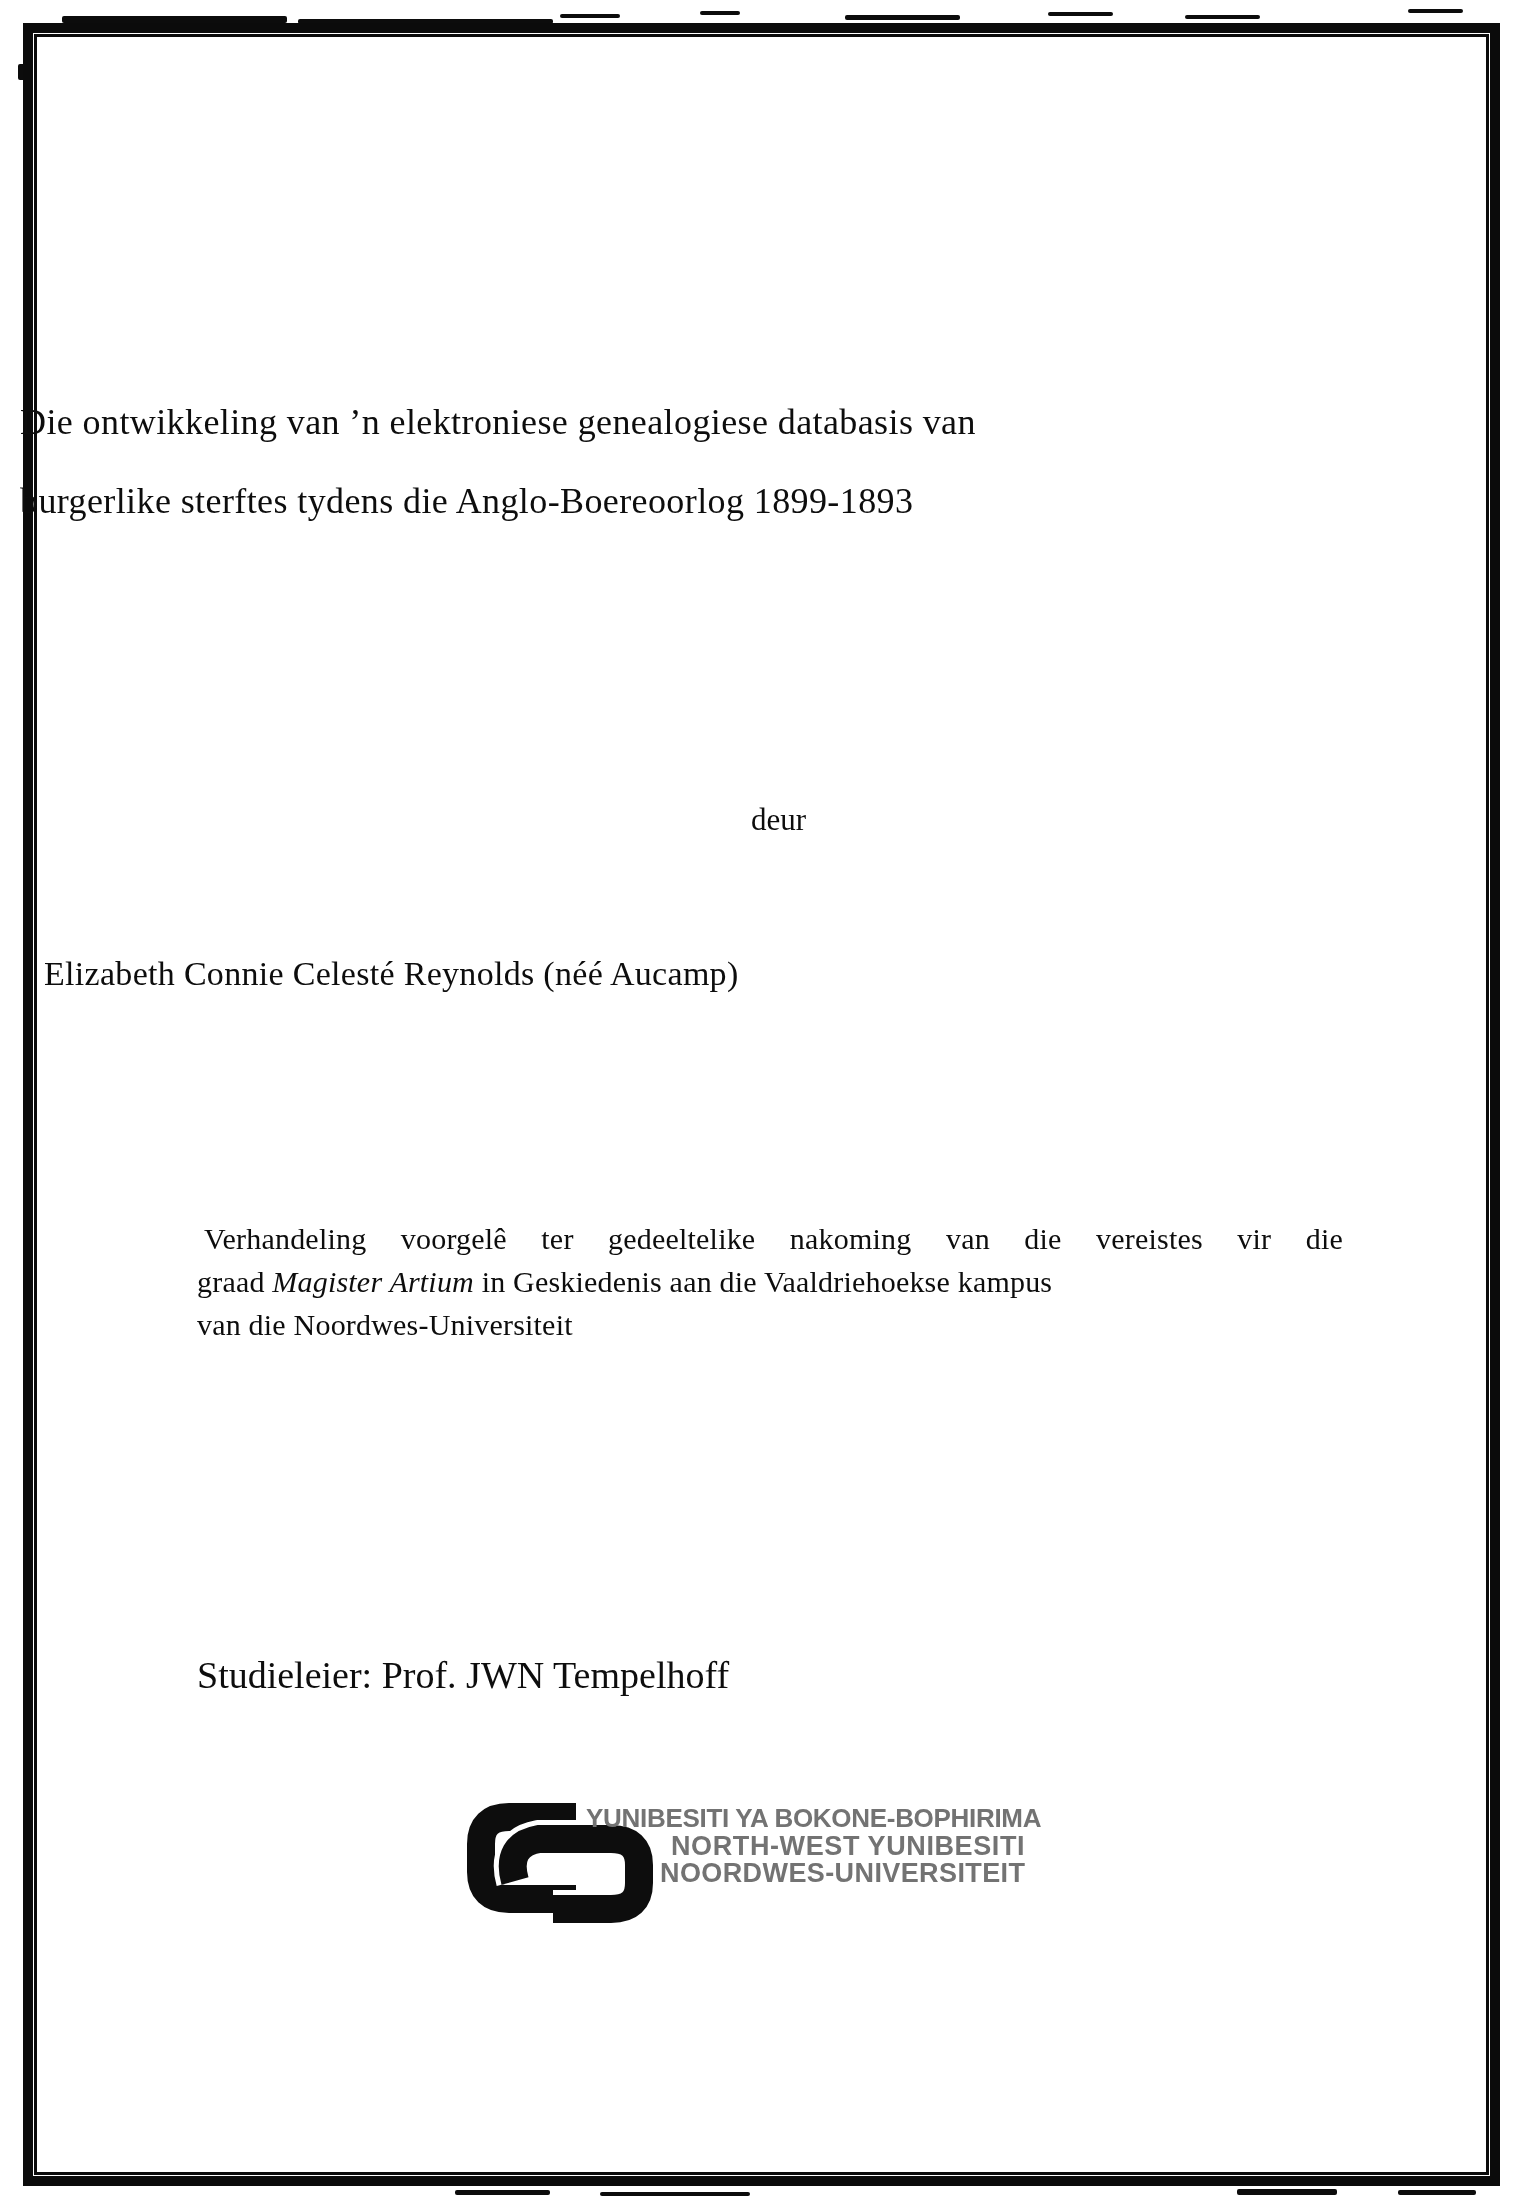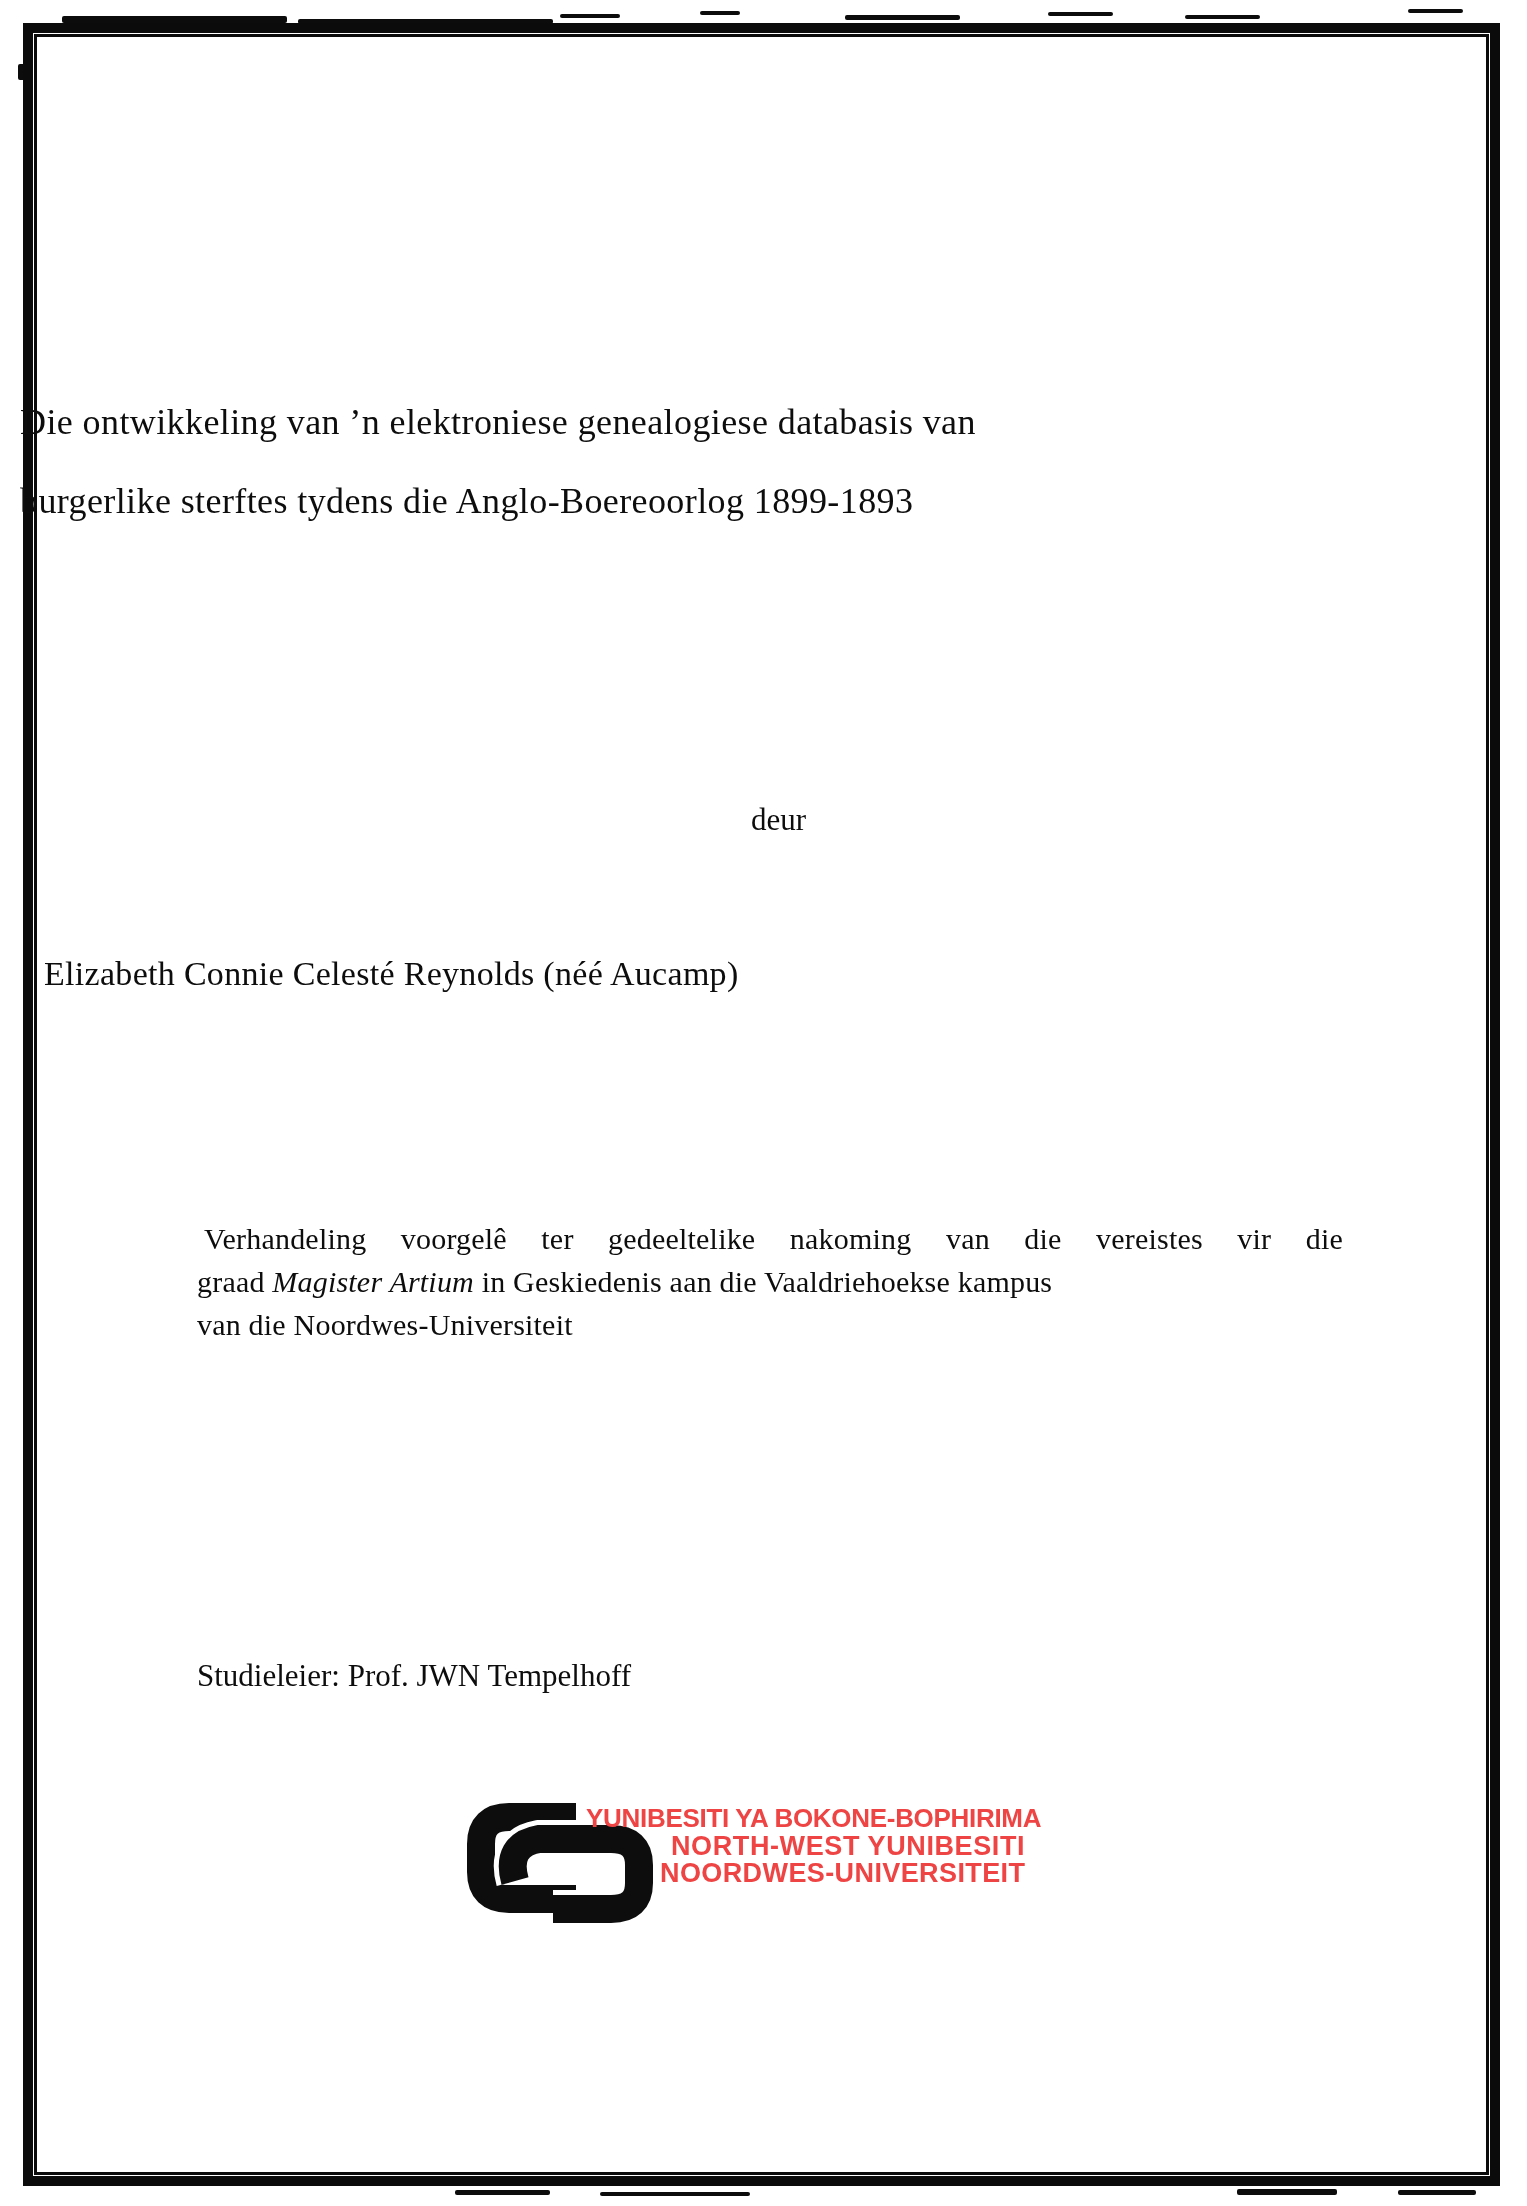--- a/index.html
+++ b/index.html
@@ -46,36 +46,36 @@
     letter-spacing:0.2px;
   }
   .statement .justified{
     text-align:justify;
     text-align-last:justify;
     margin-left:7px;
   }
   .italic{font-style:italic;}
   .supervisor-block{
     position:absolute;left:197px;top:1655px;
-    font-size:31px;line-height:41px;
+    font-size:38px;line-height:41px;
   }
   .date-glyph{
     font-weight:bold;
     display:inline-block;
     transform:scaleY(1.12) translateY(1px);
   }
   
   .logo-mark{
     position:absolute;left:463px;top:1803px;width:200px;height:133px;
   }
   .logo-line{
     position:absolute;
     font-family:"Liberation Sans","DejaVu Sans",sans-serif;
     font-weight:bold;
-    color:#ef4444;
+    color:#737373;
     white-space:nowrap;
   }
   .logo-line1{left:586px;top:1803px;font-size:26px;letter-spacing:-0.3px;}
   .logo-line2{left:671px;top:1831px;font-size:27px;letter-spacing:0.6px;}
   .logo-line3{left:660px;top:1858px;font-size:27px;letter-spacing:0.4px;}
 </style>
 </head>
 <body>
 
 <div class="page">

